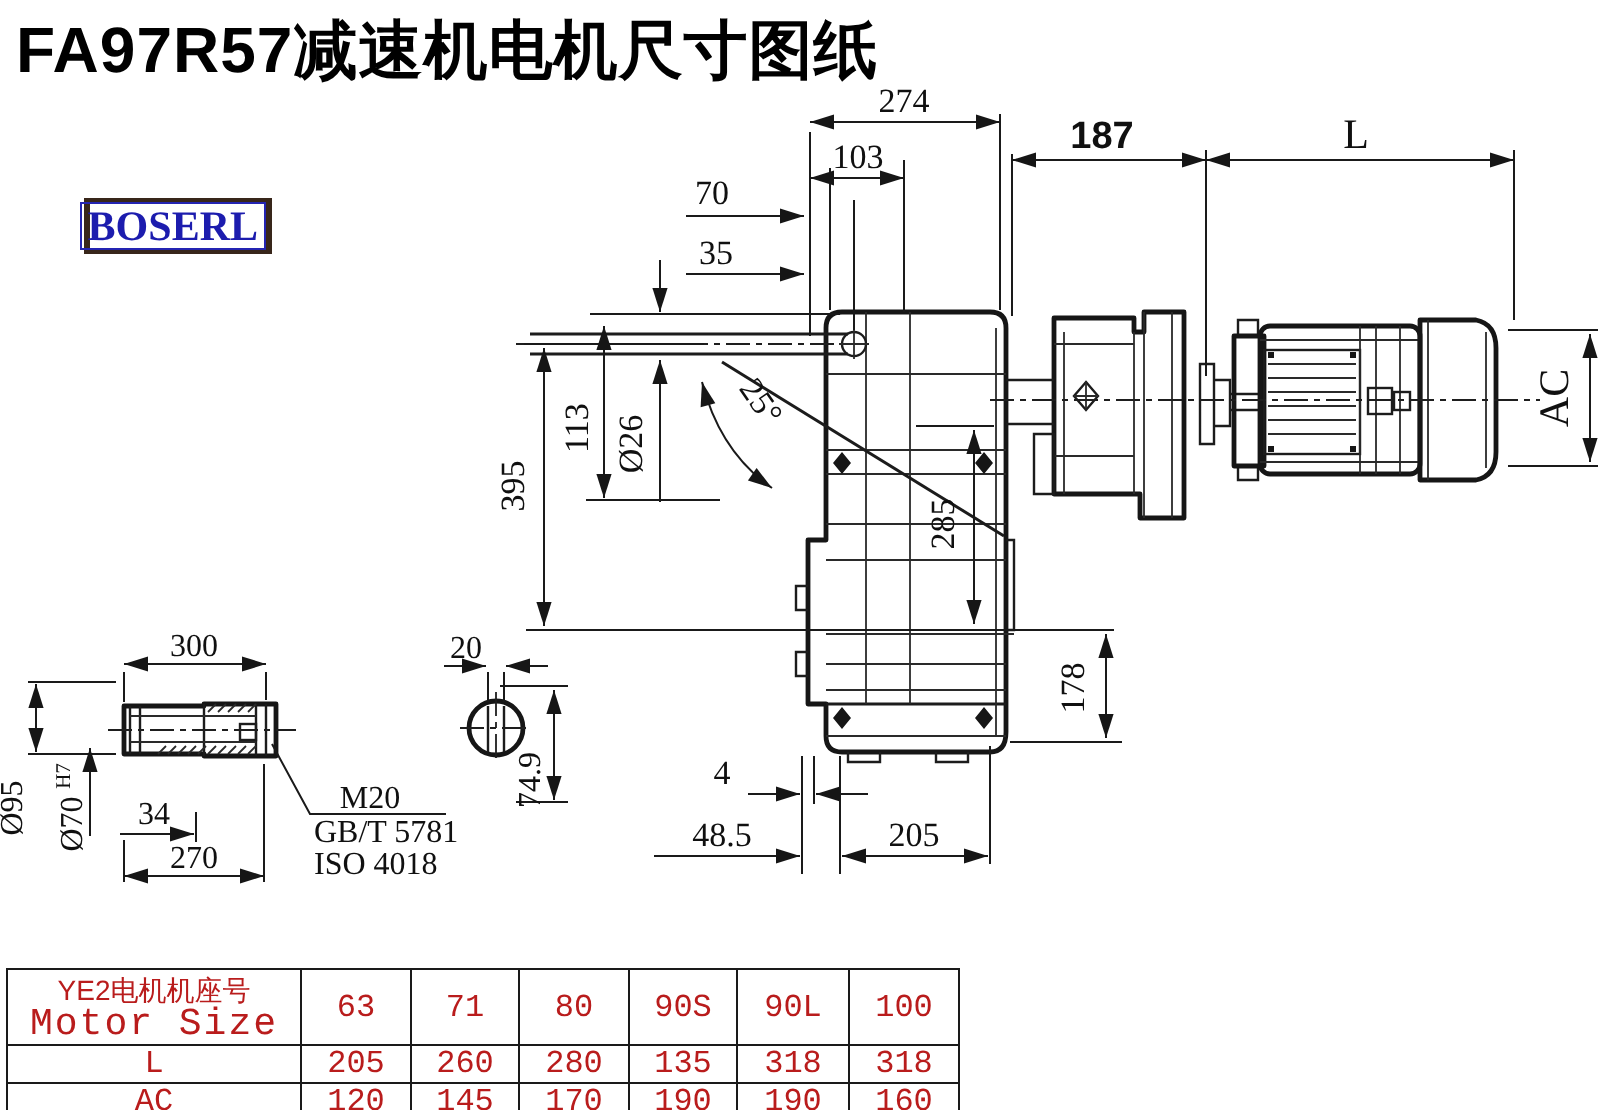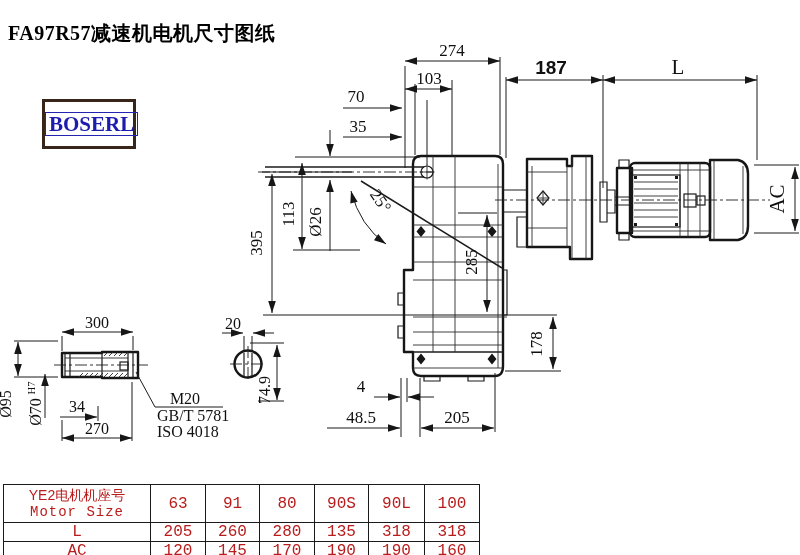--- a/index.html
+++ b/index.html
@@ -1,21 +1,21 @@
 <!DOCTYPE html>
 <html><head>
 <meta charset="utf-8">
 <style>
   html,body{margin:0;padding:0;background:#fff;}
   .stage{position:relative;width:800px;height:555px;background:#fff;overflow:hidden;
          font-family:"Liberation Sans",sans-serif;}
-  .title{position:absolute;left:8px;top:20px;font-size:20px;font-weight:bold;color:#000;
-         letter-spacing:0.5px;white-space:nowrap;font-family:Liberation Serif, serif;}
-  .logo{position:absolute;left:42px;top:99px;width:94px;height:50px;border:3px solid #38261a;
-        background:#fff;box-sizing:border-box;display:flex;align-items:center;justify-content:flex-start;}
+  .title{position:absolute;left:8px;top:4px;font-size:32px;font-weight:bold;color:#000;
+         letter-spacing:0.5px;white-space:nowrap;}
+  .logo{position:absolute;left:42px;top:99px;width:94px;height:28px;border:3px solid #38261a;
+        background:#fff;box-sizing:border-box;display:flex;align-items:center;justify-content:flex-end;}
   .logo-inner{border:1px solid #2424b2;padding:0 3px;line-height:22px;
         font-family:"Liberation Serif",serif;font-weight:600;font-size:21px;color:#1c1cae;}
   svg{position:absolute;left:0;top:0;}
   .l24{stroke:#161616;stroke-width:2.4;fill:none;stroke-linejoin:round;}
   .l15{stroke:#1c1c1c;stroke-width:1.5;fill:none;}
   .lm{stroke:#1c1c1c;stroke-width:1.2;fill:none;}
   .lf{stroke:#2a2a2a;stroke-width:0.9;fill:none;}
   .dd{stroke:#1a1a1a;stroke-width:1;fill:none;}
   .cl{stroke:#1e1e1e;stroke-width:0.9;fill:none;stroke-dasharray:12 3 3 3;}
   .fillb{fill:#161616;stroke:none;}
@@ -23,21 +23,21 @@
   .ts{font:17px "Liberation Serif",serif;}
   .tss{font:16px "Liberation Serif",serif;}
   .tb{font:bold 19px "Liberation Sans",sans-serif;}
   .tL{font:21px "Liberation Serif",serif;}
   .tsup{font:10.5px "Liberation Serif",serif;}
   .dim-table{position:absolute;left:3px;top:448px;border-collapse:collapse;table-layout:fixed;
         font-family:"Liberation Mono",monospace;color:#b91c1c;margin-top:36px;}
   .dim-table td{border:1.6px solid #1a1a1a;text-align:center;vertical-align:middle;
         padding:0;font-size:16px;}
   .hdr-cn{display:block;font-size:14px;line-height:18px;font-family:"Liberation Sans",sans-serif;}
-  .hdr-en{display:block;font-size:14px;line-height:17px;letter-spacing:1px;}
+  .hdr-en{display:block;font-size:19px;line-height:17px;letter-spacing:1px;}
   .rowh{height:19px;}
 </style>
 </head>
 <body>
 
 <div class="stage">
 
   <div class="title">FA97R57减速机电机尺寸图纸</div>
 
   <div class="logo">
@@ -187,21 +187,21 @@
         <col style="width:56px">
         <col style="width:55px">
     </colgroup>
     <tbody>
       <tr style="height:38px">
         <td>
           <span class="hdr-cn">YE2电机机座号</span>
           <span class="hdr-en">Motor Size</span>
         </td>
         <td>63</td>
-        <td>91</td>
+        <td>71</td>
         <td>80</td>
         <td>90S</td>
         <td>90L</td>
         <td>100</td>
       </tr>
       <tr class="rowh">
         <td>L</td>
         <td>205</td>
         <td>260</td>
         <td>280</td>

